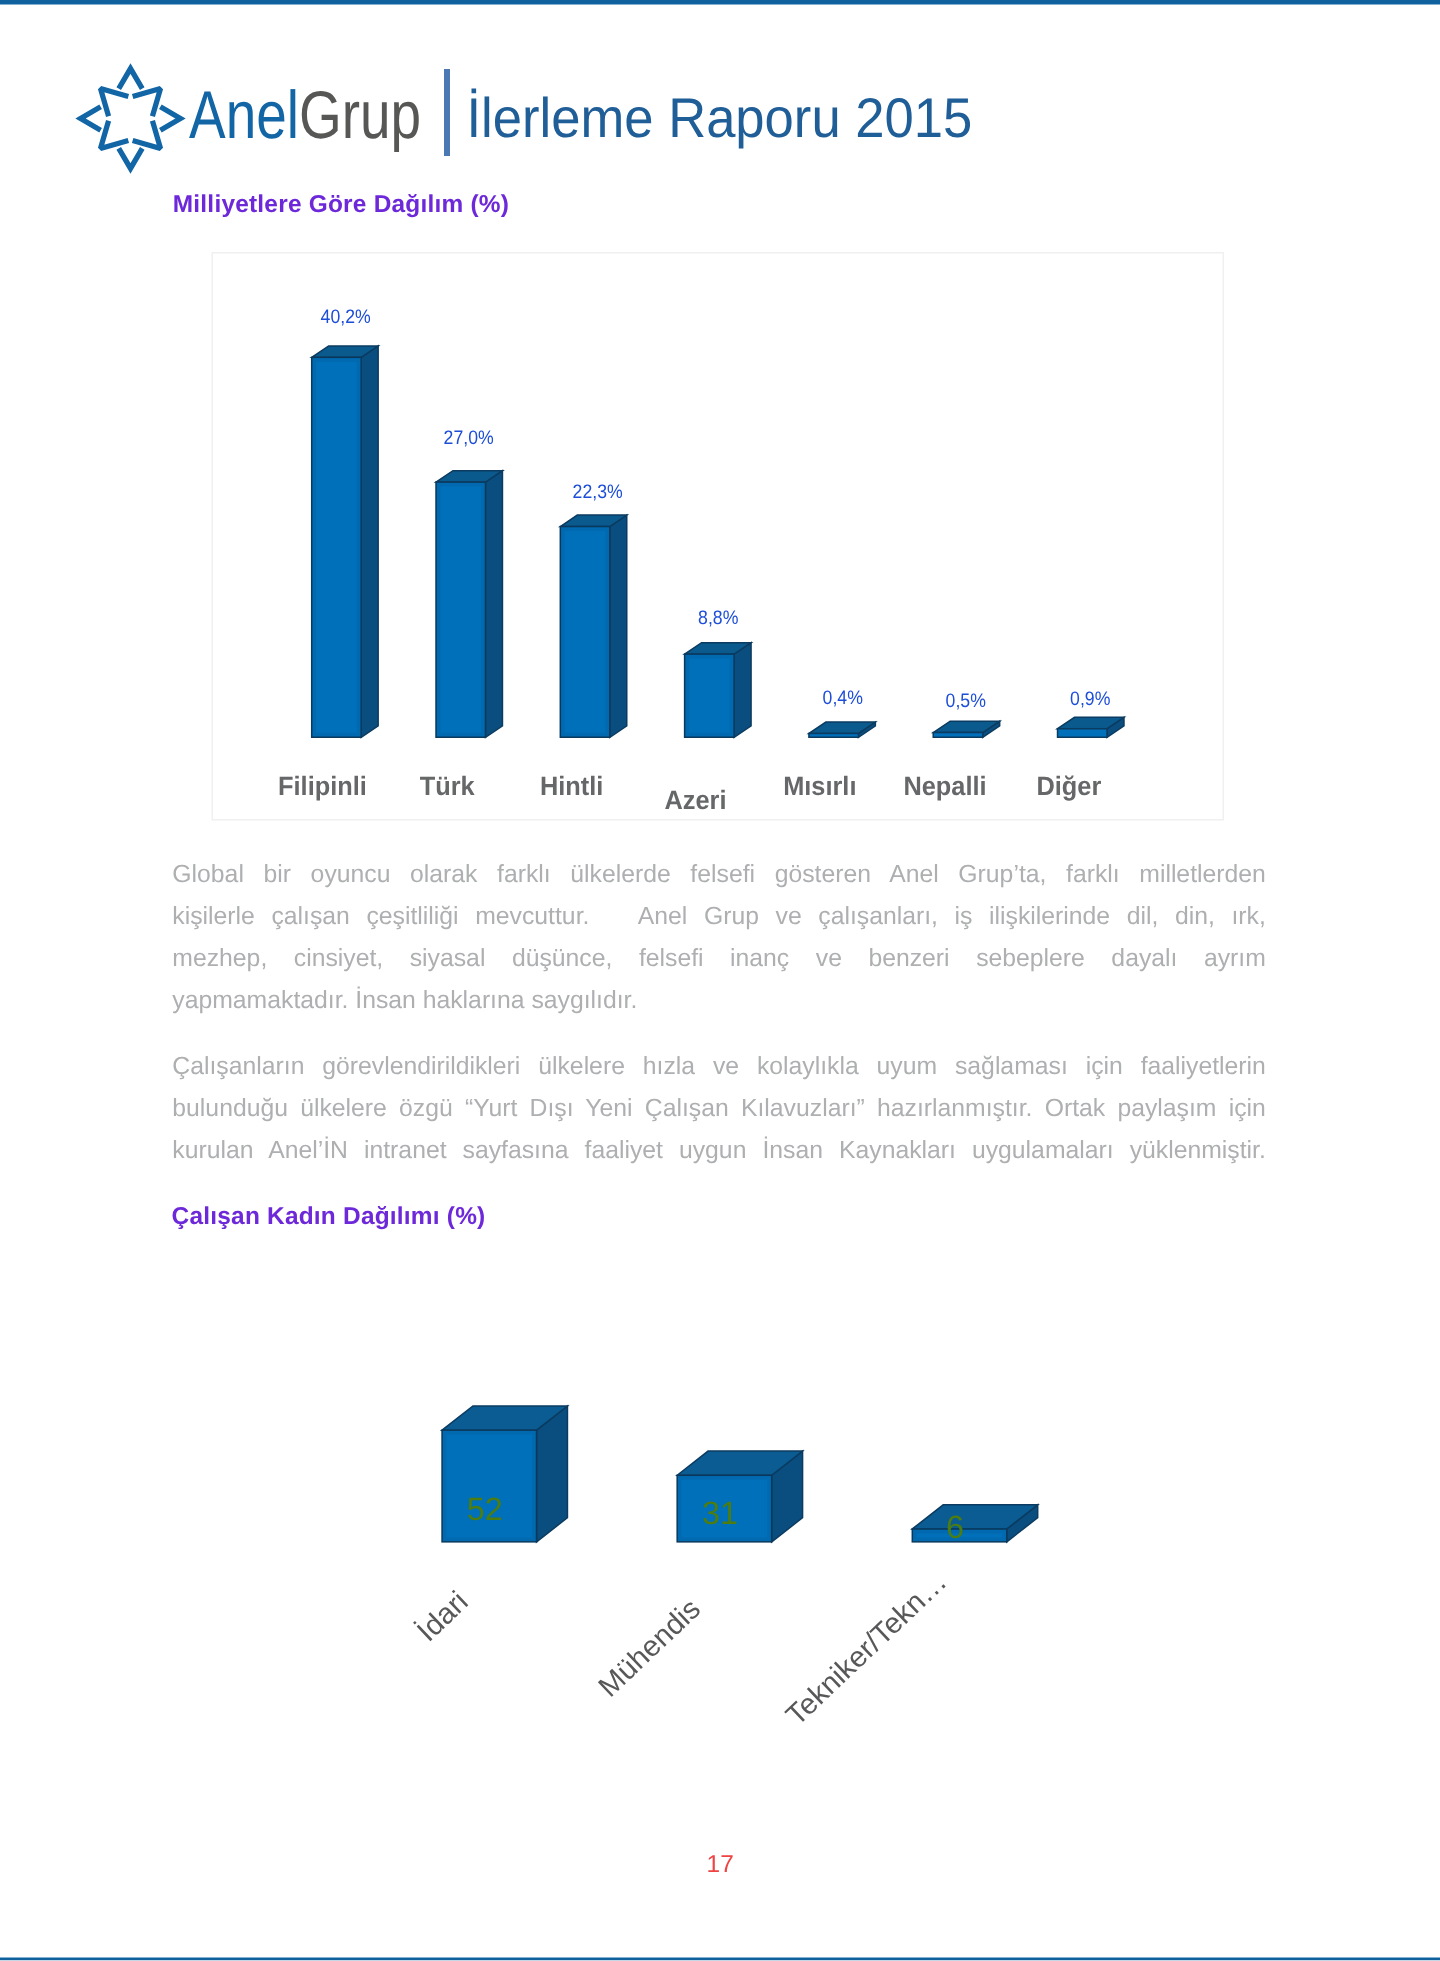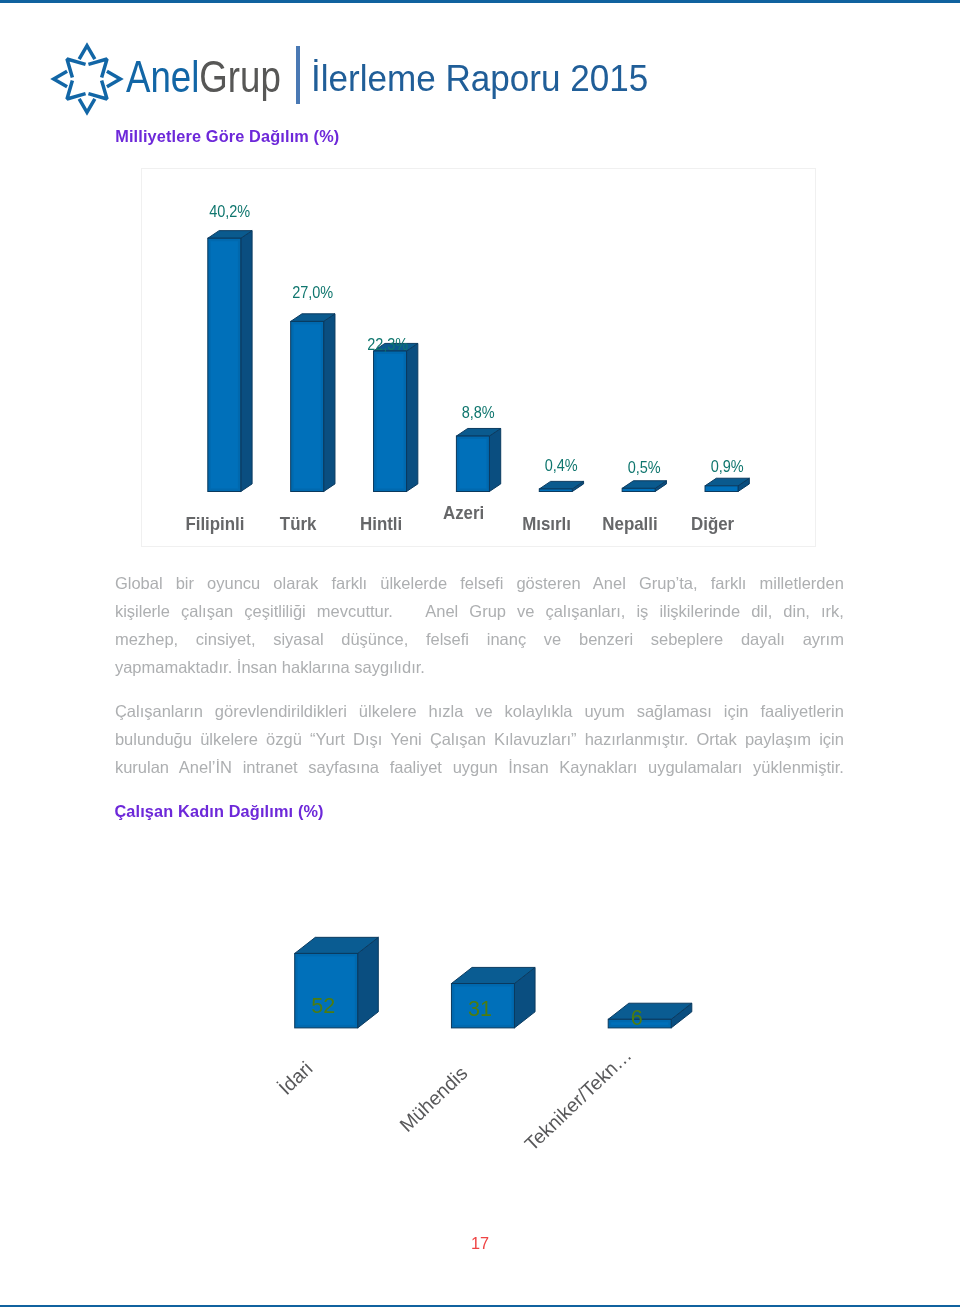--- a/index.html
+++ b/index.html
@@ -26,21 +26,21 @@
   
   .section-caption{position:absolute;font-size:16.3px;font-weight:bold;color:#6d28d9;
                    white-space:nowrap;line-height:normal;letter-spacing:0.15px;}
   #caption-1{left:115.2px;top:127.3px;}
   #caption-2{left:114.4px;top:802.0px;}
 
   
   #chart1-frame{position:absolute;left:141px;top:168px;width:675px;height:379px;
                 border:1px solid #F0F0F0;box-sizing:border-box;background:#fff;}
   #chart1{position:absolute;left:141px;top:168px;width:675px;height:379px;}
-  .bar-label{position:absolute;font-size:16px;color:#0f766e;white-space:nowrap;
+  .bar-label{position:absolute;font-size:13px;color:#1d4ed8;white-space:nowrap;
              text-align:center;line-height:normal;}
   .bar-label span{display:inline-block;transform:scaleX(0.906);}
   .cat-label{position:absolute;font-size:17.7px;font-weight:bold;color:#666769;
              white-space:nowrap;text-align:center;line-height:normal;}
   .cat-label span{display:inline-block;transform:scaleX(0.955);}
 
   
   .para{position:absolute;left:114.9px;width:729px;height:0;}
   #para-1{top:589.0px;}
   #para-2{top:716.8px;}
@@ -124,29 +124,29 @@
           <rect x="481.15000000000003" y="320.35" width="33" height="3.15" fill="#0070BA" stroke="#0B3B60" stroke-width="1" stroke-linejoin="miter"></rect>
         </g>
         <g>
           <path d="M597.02,317.83 L608.3199999999999,310.22999999999996 L608.3199999999999,315.9 L597.02,323.5 Z" fill="#0A4E80" stroke="#0B3B60" stroke-width="1" stroke-linejoin="miter"></path>
           <path d="M564.02,317.83 L575.3199999999999,310.22999999999996 L608.3199999999999,310.22999999999996 L597.02,317.83 Z" fill="#0A5A8E" stroke="#0B3B60" stroke-width="1" stroke-linejoin="miter"></path>
           <rect x="564.02" y="317.83" width="33" height="5.67" fill="#0070BA" stroke="#0B3B60" stroke-width="1" stroke-linejoin="miter"></rect>
         </g>
       </svg>
       <div class="bar-label" style="left: 28.95px; width: 120px; top: 34.8443px;"><span>40,2%</span></div>
       <div class="bar-label" style="left: 111.82px; width: 120px; top: 115.644px;"><span>27,0%</span></div>
-      <div class="bar-label" style="left: 187px; width: 120px; top: 151.644px; margin-top: 16px;"><span>22,3%</span></div>
+      <div class="bar-label" style="left: 197px; width: 120px; top: 151.644px;"><span>22,3%</span></div>
       <div class="bar-label" style="left: 277.56px; width: 120px; top: 235.544px;"><span>8,8%</span></div>
       <div class="bar-label" style="left: 360.43px; width: 120px; top: 289.344px;"><span>0,4%</span></div>
       <div class="bar-label" style="left: 443.3px; width: 120px; top: 290.744px;"><span>0,5%</span></div>
       <div class="bar-label" style="left: 526.17px; width: 120px; top: 289.844px;"><span>0,9%</span></div>
       <div class="cat-label" style="left: 14.3px; width: 120px; top: 346.2px;"><span>Filipinli</span></div>
       <div class="cat-label" style="left: 97.17px; width: 120px; top: 346.2px;"><span>Türk</span></div>
       <div class="cat-label" style="left: 180.04px; width: 120px; top: 346.2px;"><span>Hintli</span></div>
-      <div class="cat-label" style="left: 262.91px; width: 120px; top: 335px;"><span>Azeri</span></div>
+      <div class="cat-label" style="left: 262.91px; width: 120px; top: 355px;"><span>Azeri</span></div>
       <div class="cat-label" style="left: 345.78px; width: 120px; top: 346.2px;"><span>Mısırlı</span></div>
       <div class="cat-label" style="left: 428.65px; width: 120px; top: 346.2px;"><span>Nepalli</span></div>
       <div class="cat-label" style="left: 511.52px; width: 120px; top: 346.2px;"><span>Diğer</span></div>
     </div>
 
   <div class="para" id="para-1">
       <div class="pline" style="top: -14.9358px;">Global bir oyuncu olarak farklı ülkelerde felsefi gösteren Anel Grup’ta, farklı milletlerden</div>
       <div class="pline" style="top: 12.9142px;">kişilerle çalışan çeşitliliği mevcuttur.   Anel Grup ve çalışanları, iş ilişkilerinde dil, din, ırk,</div>
       <div class="pline" style="top: 40.7642px;">mezhep, cinsiyet, siyasal düşünce, felsefi inanç ve benzeri sebeplere dayalı ayrım</div>
       <div class="pline last" style="top: 68.6142px;">yapmamaktadır. İnsan haklarına saygılıdır.</div>

